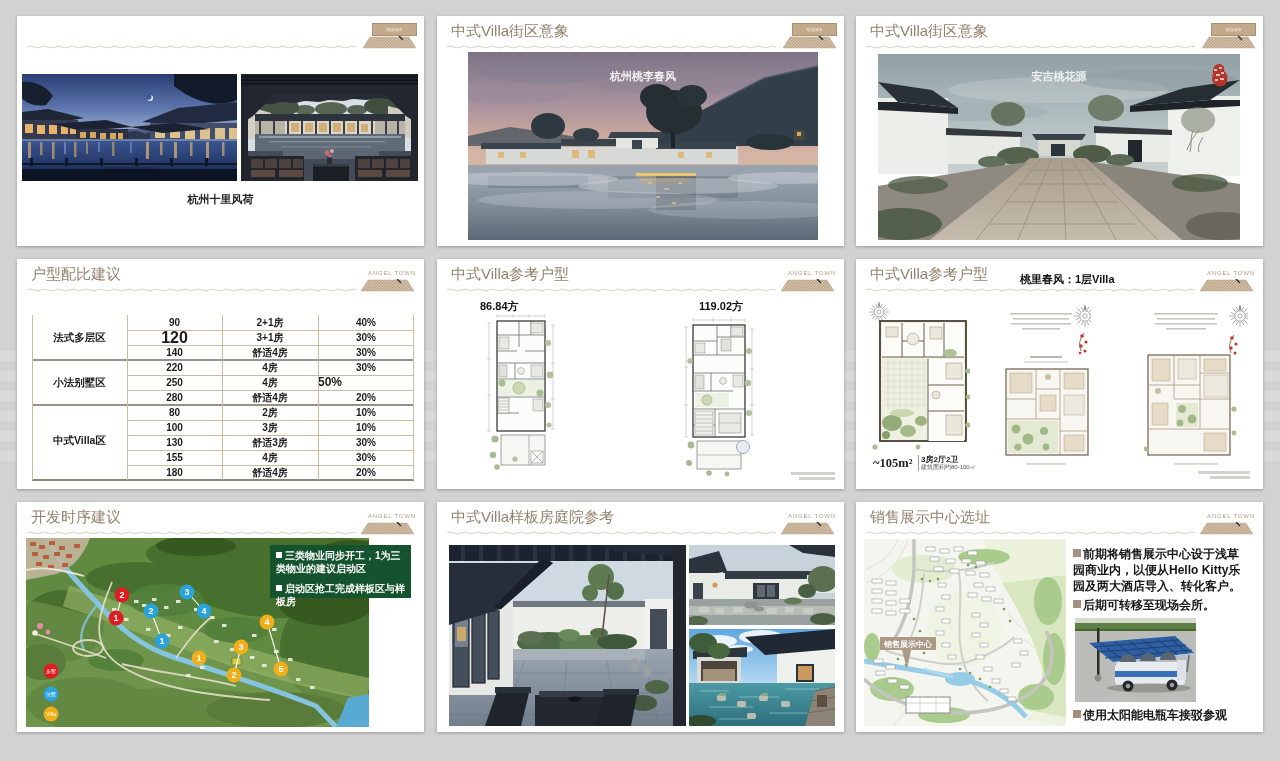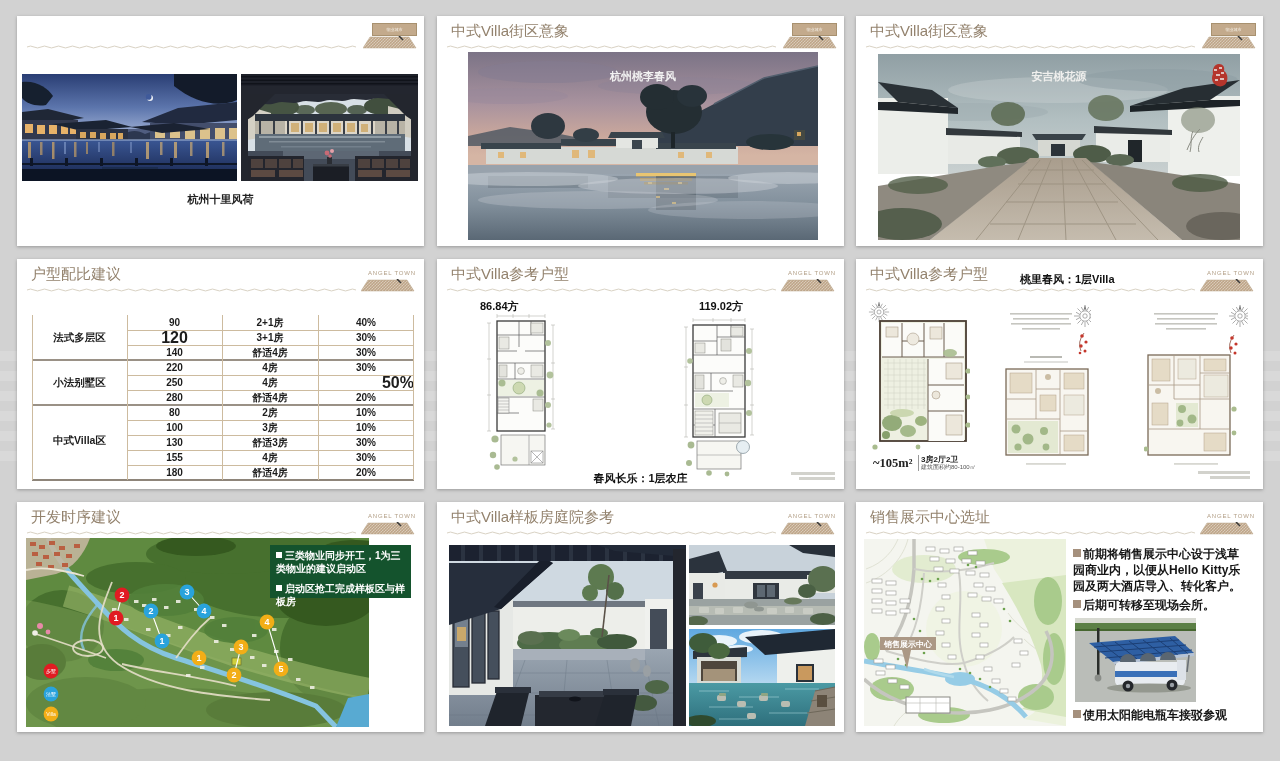--- a/index.html
+++ b/index.html
@@ -400,21 +400,21 @@
       <div style="position:absolute;left:190px;top:46px;width:96px;height:15px;font-size:10px;line-height:15px;text-align:center">舒适4房</div>
       <div style="position:absolute;left:286px;top:46px;width:96px;height:15px;font-size:10px;line-height:15px;text-align:center">30%</div>
       <div style="position:absolute;left:0;top:60px;width:382px;height:2px;background:#9a9186"></div>
       <div style="position:absolute;left:0;top:61px;width:95px;height:45px;font-size:10.5px;display:flex;align-items:center;justify-content:center">小法别墅区</div>
       <div style="position:absolute;left:95px;top:61px;width:95px;height:15px;font-size:10px;line-height:15px;text-align:center">220</div>
       <div style="position:absolute;left:190px;top:61px;width:96px;height:15px;font-size:10px;line-height:15px;text-align:center">4房</div>
       <div style="position:absolute;left:286px;top:61px;width:96px;height:15px;font-size:10px;line-height:15px;text-align:center">30%</div>
       <div style="position:absolute;left:95px;top:76px;width:287px;height:1px;background:#cdbb9f"></div>
       <div style="position:absolute;left:95px;top:76px;width:95px;height:15px;font-size:10px;line-height:15px;text-align:center">250</div>
       <div style="position:absolute;left:190px;top:76px;width:96px;height:15px;font-size:10px;line-height:15px;text-align:center">4房</div>
-      <div style="position:absolute;left:286px;top:76px;width:96px;height:15px;font-size:16px;line-height:15px;text-align:right">50%</div>
+      <div style="position:absolute;left:286px;top:76px;width:96px;height:15px;font-size:12px;line-height:15px;text-align:left">50%</div>
       <div style="position:absolute;left:95px;top:91px;width:287px;height:1px;background:#cdbb9f"></div>
       <div style="position:absolute;left:95px;top:91px;width:95px;height:15px;font-size:10px;line-height:15px;text-align:center">280</div>
       <div style="position:absolute;left:190px;top:91px;width:96px;height:15px;font-size:10px;line-height:15px;text-align:center">舒适4房</div>
       <div style="position:absolute;left:286px;top:91px;width:96px;height:15px;font-size:10px;line-height:15px;text-align:center">20%</div>
       <div style="position:absolute;left:0;top:105px;width:382px;height:2px;background:#9a9186"></div>
       <div style="position:absolute;left:0;top:106px;width:95px;height:71px;font-size:10.5px;display:flex;align-items:center;justify-content:center">中式Villa区</div>
       <div style="position:absolute;left:95px;top:106px;width:95px;height:15px;font-size:10px;line-height:15px;text-align:center">80</div>
       <div style="position:absolute;left:190px;top:106px;width:96px;height:15px;font-size:10px;line-height:15px;text-align:center">2房</div>
       <div style="position:absolute;left:286px;top:106px;width:96px;height:15px;font-size:10px;line-height:15px;text-align:center">10%</div>
       <div style="position:absolute;left:95px;top:121px;width:287px;height:1px;background:#cdbb9f"></div>
@@ -562,21 +562,20 @@
 <circle cx="60" cy="130" r="6.5" fill="#e6eef2" stroke="#7a8a92" stroke-width=".7"></circle>
 
 <g fill="#a9ba92">
         <circle cx="8" cy="128" r="3.4"></circle>
         <circle cx="6" cy="146" r="3"></circle>
         <circle cx="26" cy="156" r="2.8"></circle>
         <circle cx="44" cy="157" r="2.4"></circle>
       </g>
 </svg>
 
-<div style="position:absolute;left:0;top:212px;width:407px;text-align:center;font-size:11px;font-weight:bold;color:#111">春风长乐：1层农庄</div>
 
 <svg width="50" height="12" style="position:absolute;left:352px;top:211px">
       <g fill="#d2d2cc">
         <rect x="2" y="2" width="44" height="3"></rect>
         <rect x="10" y="7" width="36" height="3"></rect>
       </g>
     </svg>
 </div>
 
 <div class="card" style="left:856px;top:259px">

